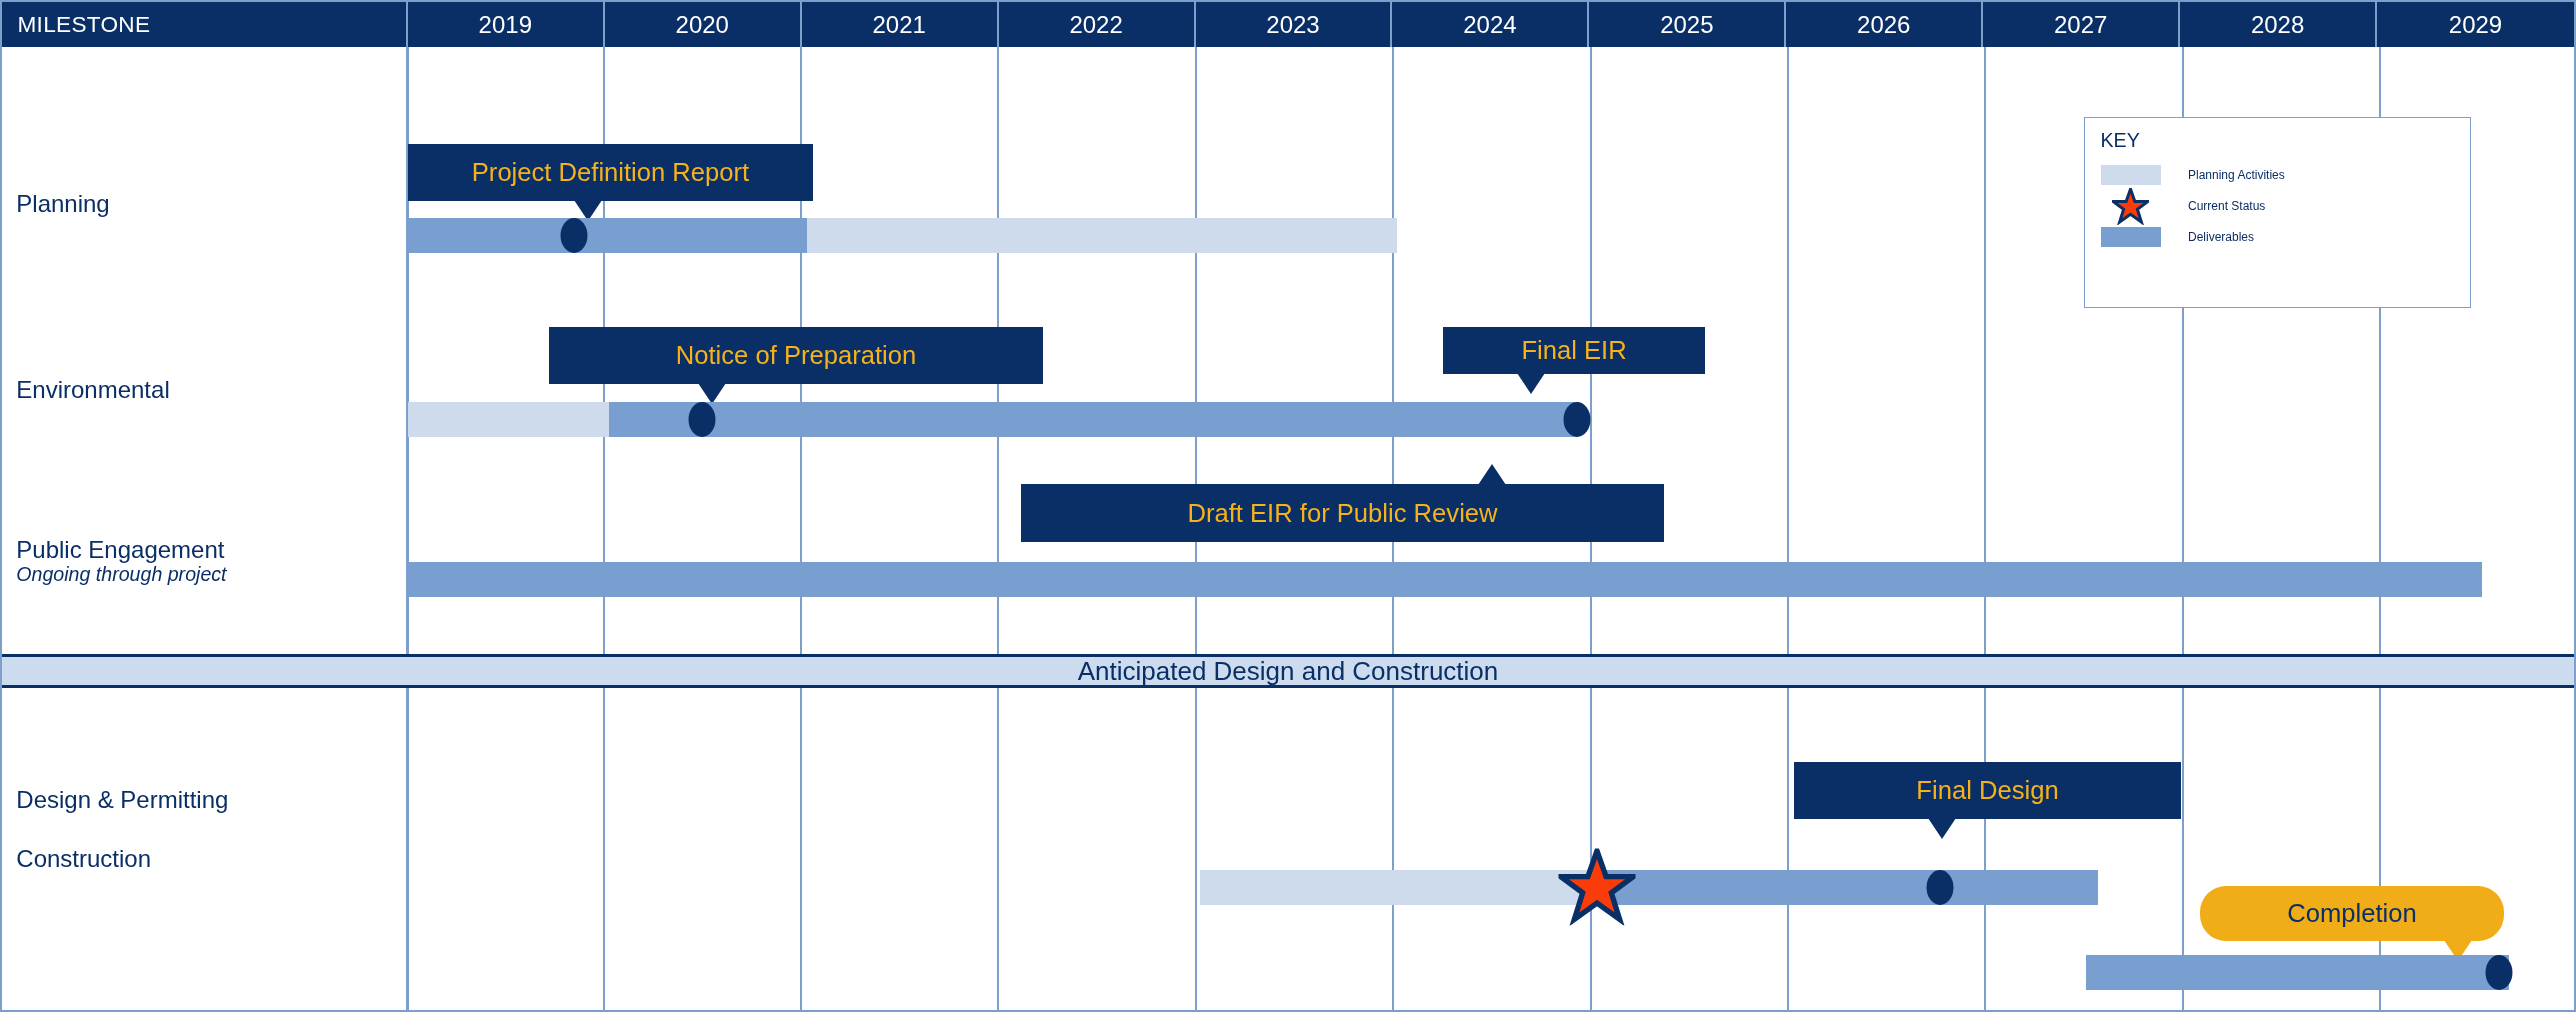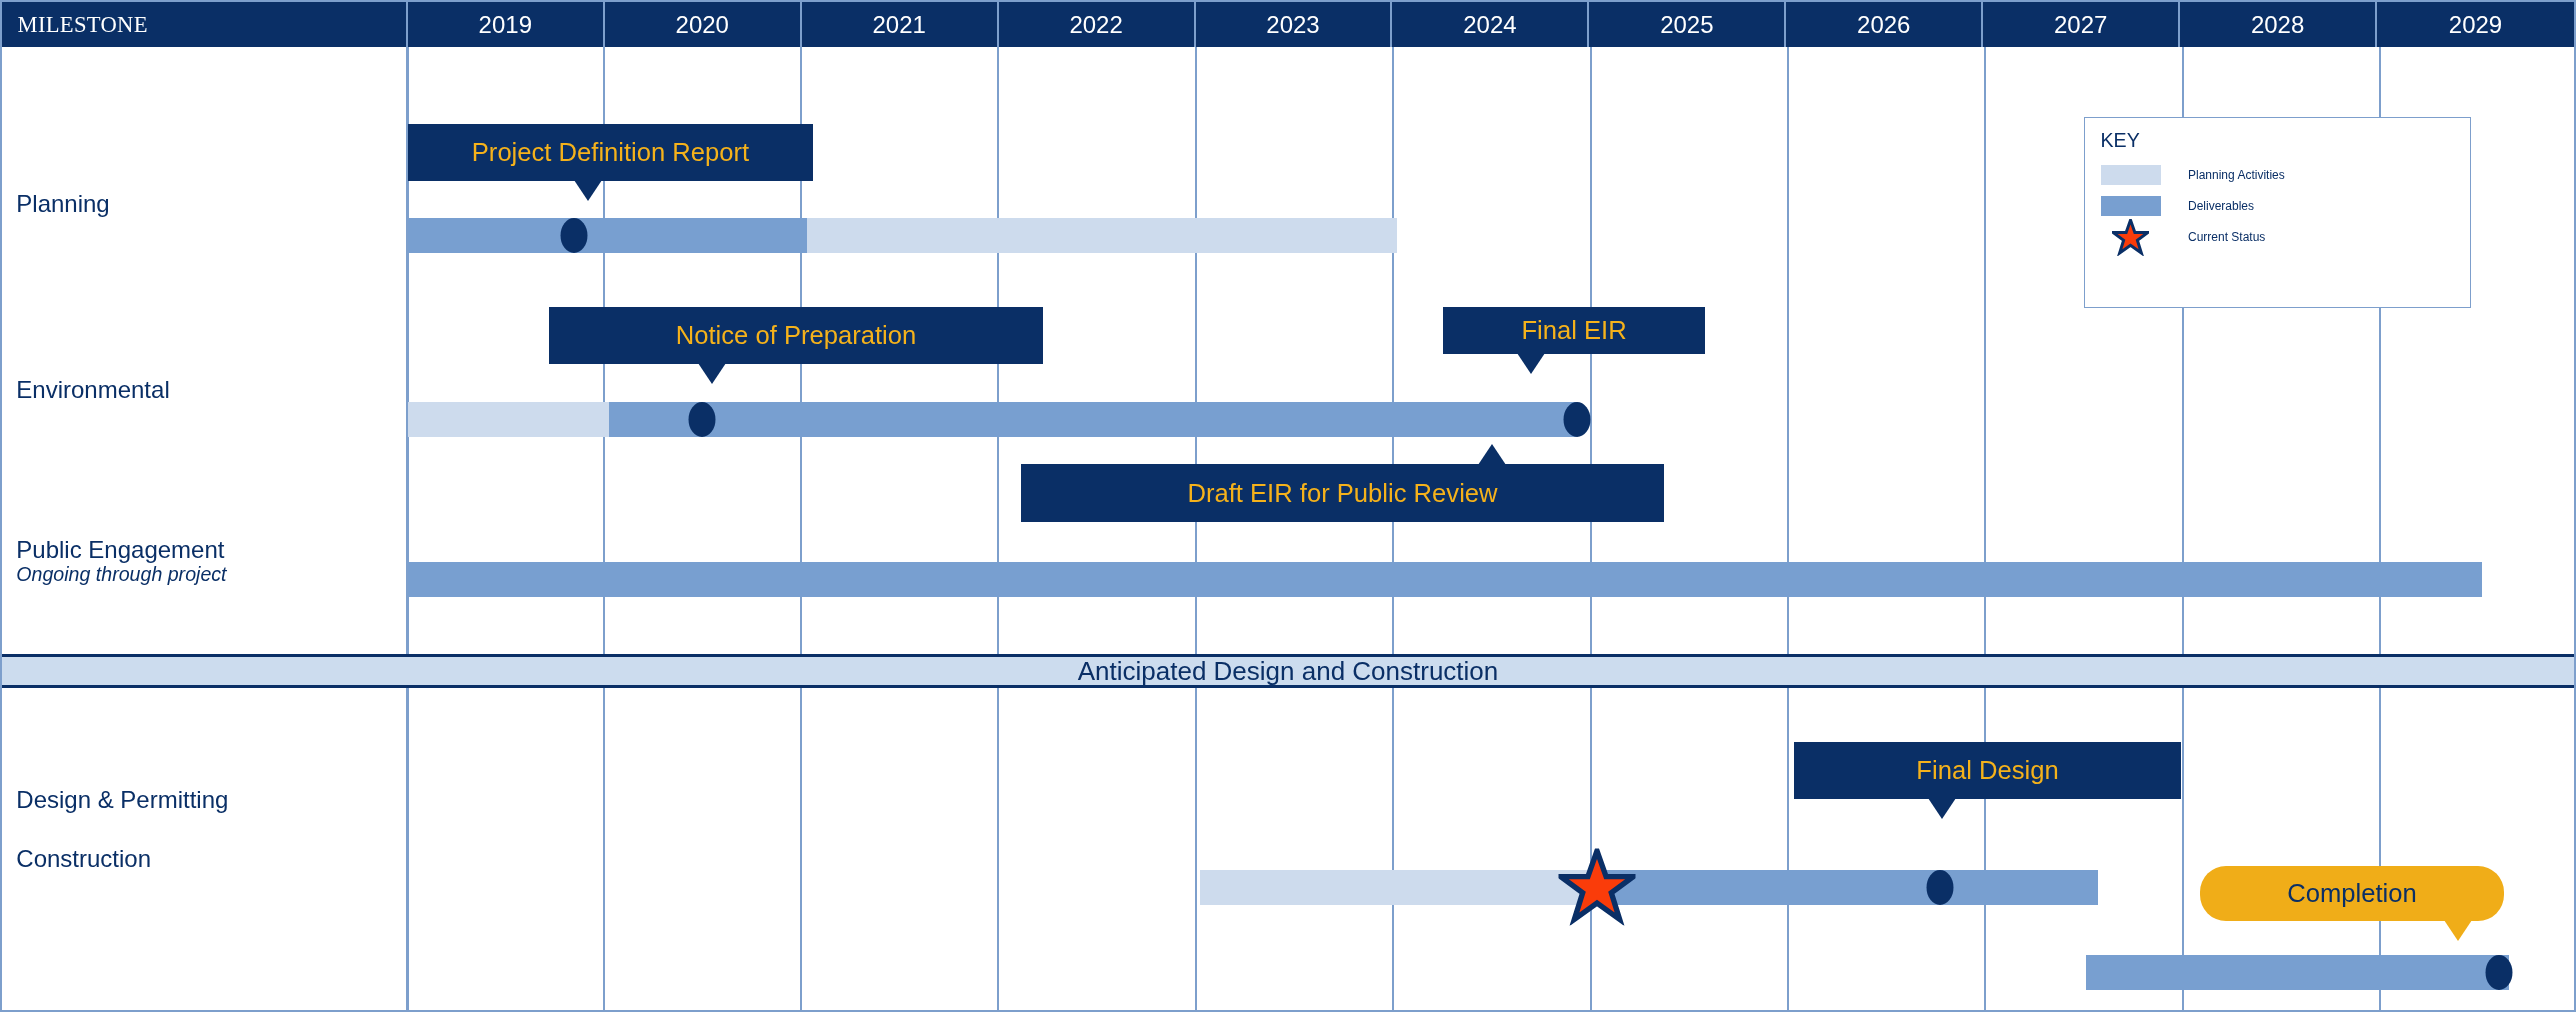--- a/index.html
+++ b/index.html
@@ -32,21 +32,20 @@
 
   
   .hdr{
     position:absolute; left:0; top:0; height:45px; width:100%;
     background:var(--navy); display:flex; box-sizing:border-box;
   }
   .hdr-label{
     width:var(--labelW); color:#fff; font-size:22.6px; letter-spacing:0.3px;
     display:flex; align-items:center; padding-left:15.5px; box-sizing:border-box;
     border-right:2.4px solid var(--grid);
-    font-family:Liberation Serif, serif;
   }
   .hdr-year{
     width:var(--colW); color:#fff; font-size:24px;
     display:flex; align-items:center; justify-content:center;
     border-right:2.4px solid var(--grid); box-sizing:border-box;
   }
   .hdr-year:last-child{border-right:none;}
 
   
   .vline{position:absolute; top:45px; bottom:0; width:2.4px; background:var(--grid);}
@@ -67,21 +66,21 @@
   
   .dot{
     position:absolute; width:27px; height:35px; border-radius:50%;
     background:var(--navy); transform:translateX(-50%);
   }
 
   
   .callout{
     position:absolute; background:var(--navy); color:var(--goldtext);
     font-size:25.6px; display:flex; align-items:center; justify-content:center;
-    padding:0 15.5px; box-sizing:border-box; white-space:nowrap;
+    padding:0 15.5px; box-sizing:border-box; white-space:nowrap;margin-top:20px;
   }
   .callout.gold{background:var(--gold); color:var(--navy);}
   
   .callout .ptr-down{
     position:absolute; bottom:-20px; width:0; height:0;
     border-left:14.3px solid transparent; border-right:14.3px solid transparent;
     border-top:21.4px solid var(--navy);
   }
   .callout.gold .ptr-down{border-top-color:var(--gold);}
   
@@ -230,28 +229,28 @@
 
   <div class="keybox" style="left:2082px; top:115px; width:387px; height:191px;">
     <div class="ktitle">KEY</div>
 
     <div class="krow">
       <div class="kswatch light"></div>
       <div class="klabel">Planning Activities</div>
     </div>
 
     <div class="krow">
-      <div class="kswatch med"></div>
-      <div class="klabel">Deliverables</div>
-    </div>
-
-    <div class="krow">
       <div class="kstar">
         <svg width="37" height="37" viewBox="0 0 100 100">
           <polygon points="50,3 61.8,36.5 97,36.5 68.6,57.5 79.4,92 50,71 20.6,92 31.4,57.5 3,36.5 38.2,36.5" fill="#fa3c0a" stroke="#0a2f66" stroke-width="8"></polygon>
         </svg>
       </div>
       <div class="klabel">Current Status</div>
     </div>
+
+    <div class="krow">
+      <div class="kswatch med"></div>
+      <div class="klabel">Deliverables</div>
+    </div>
   </div>
 
 </div>
 
 
 </body></html>

